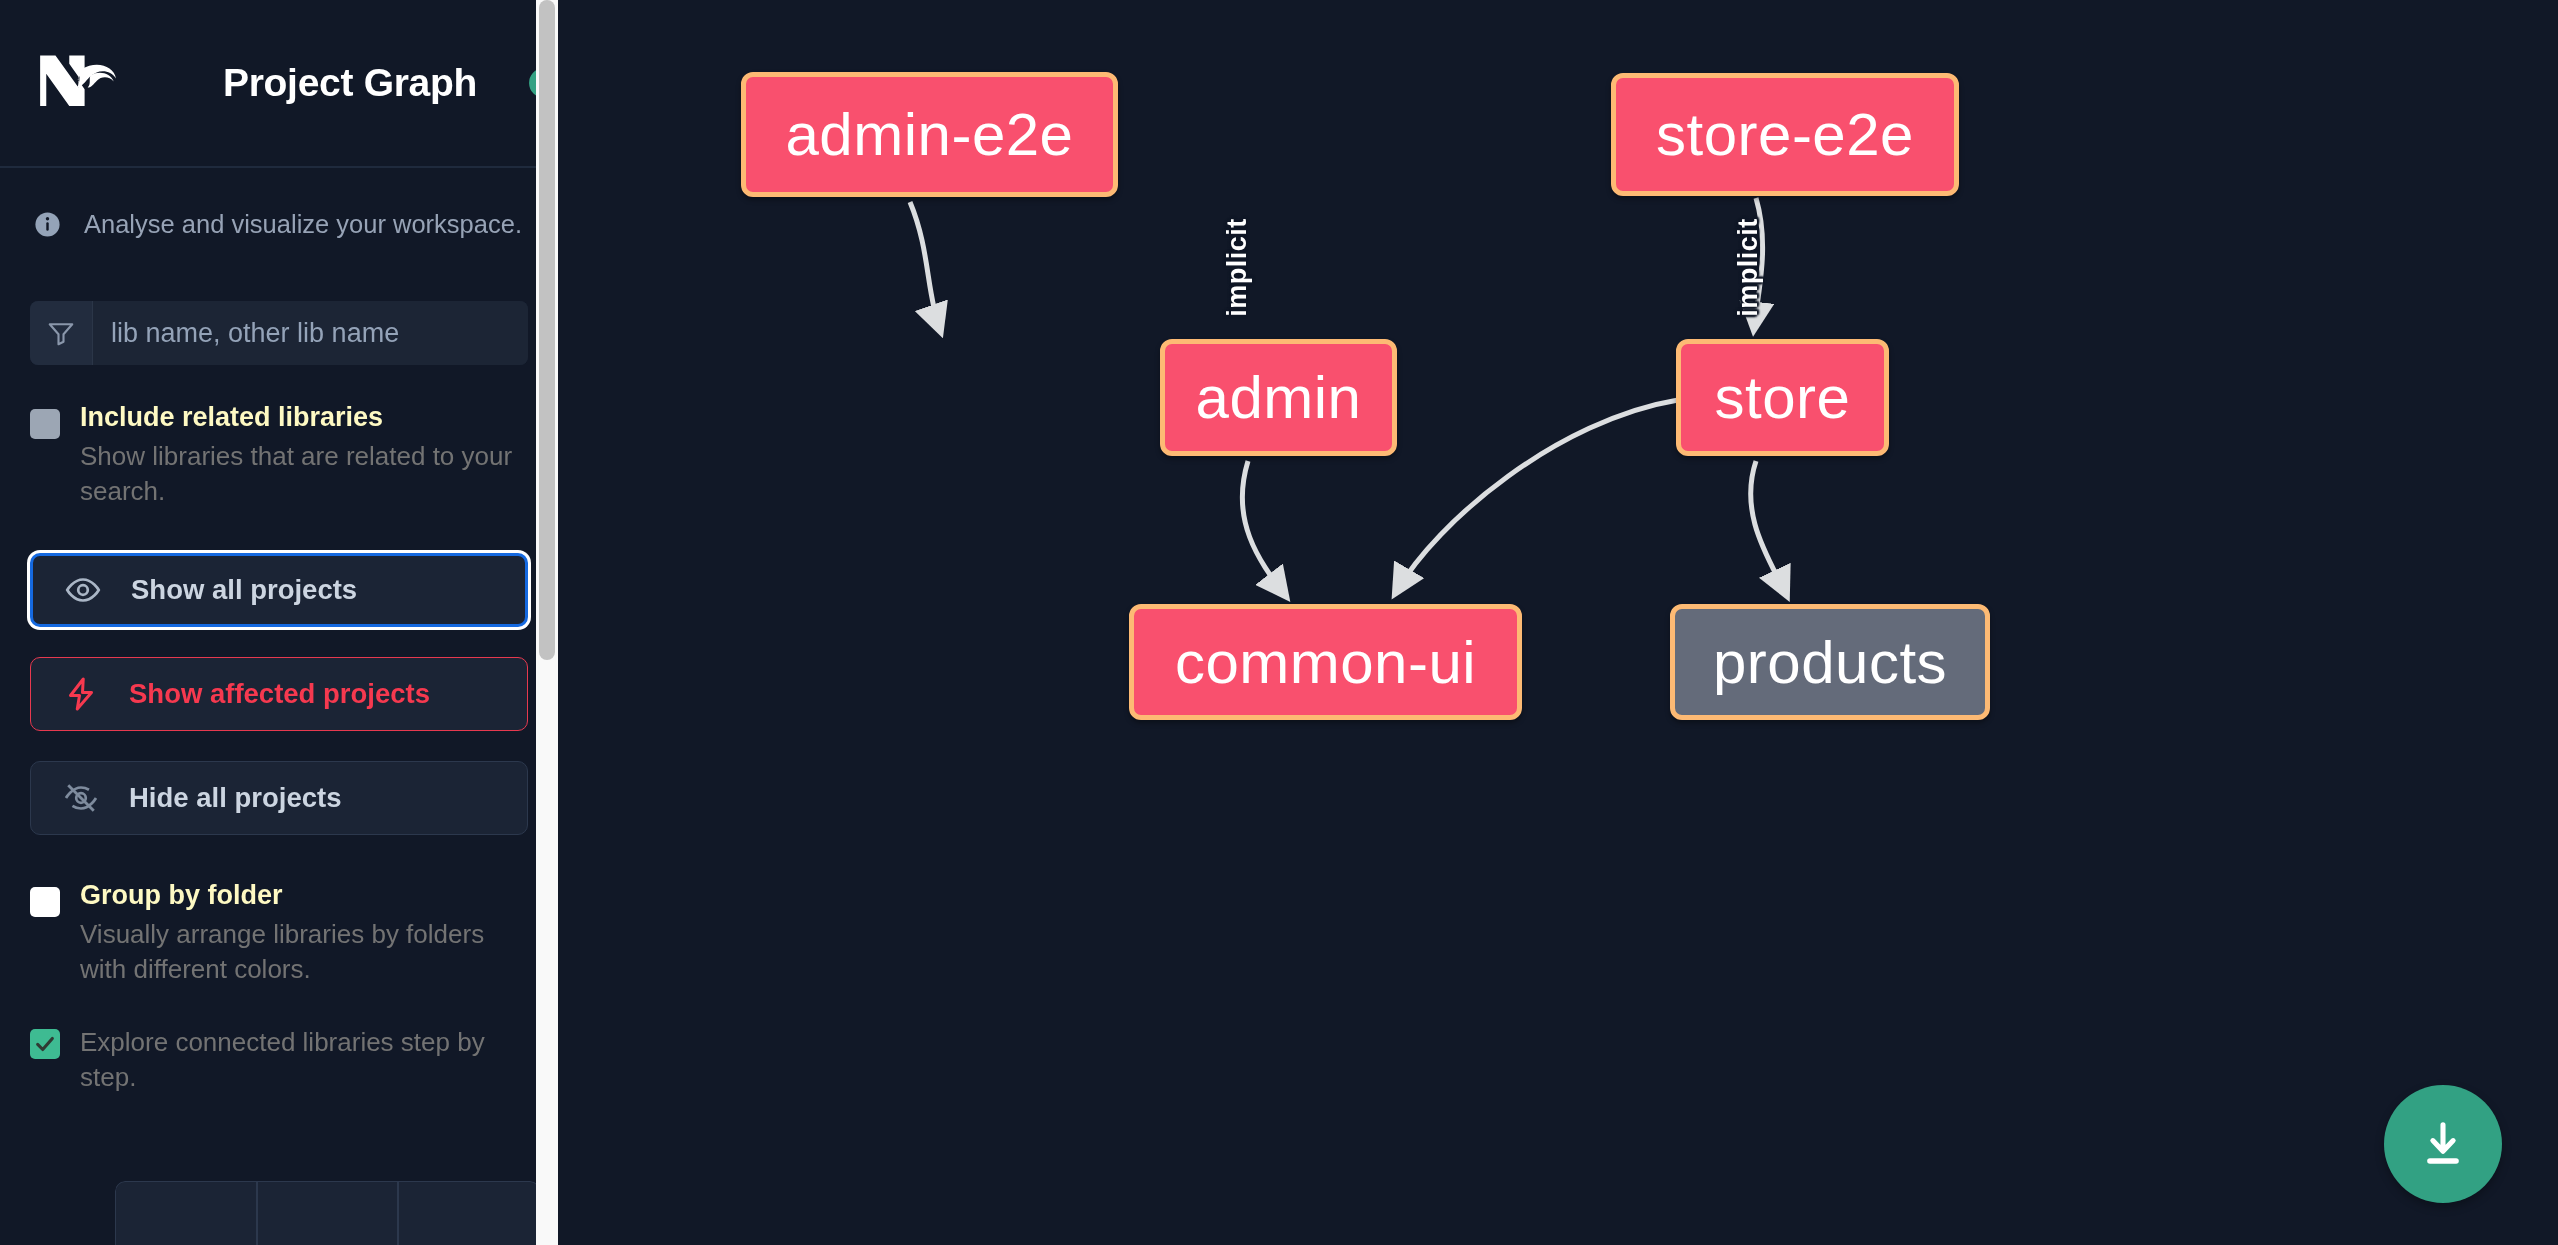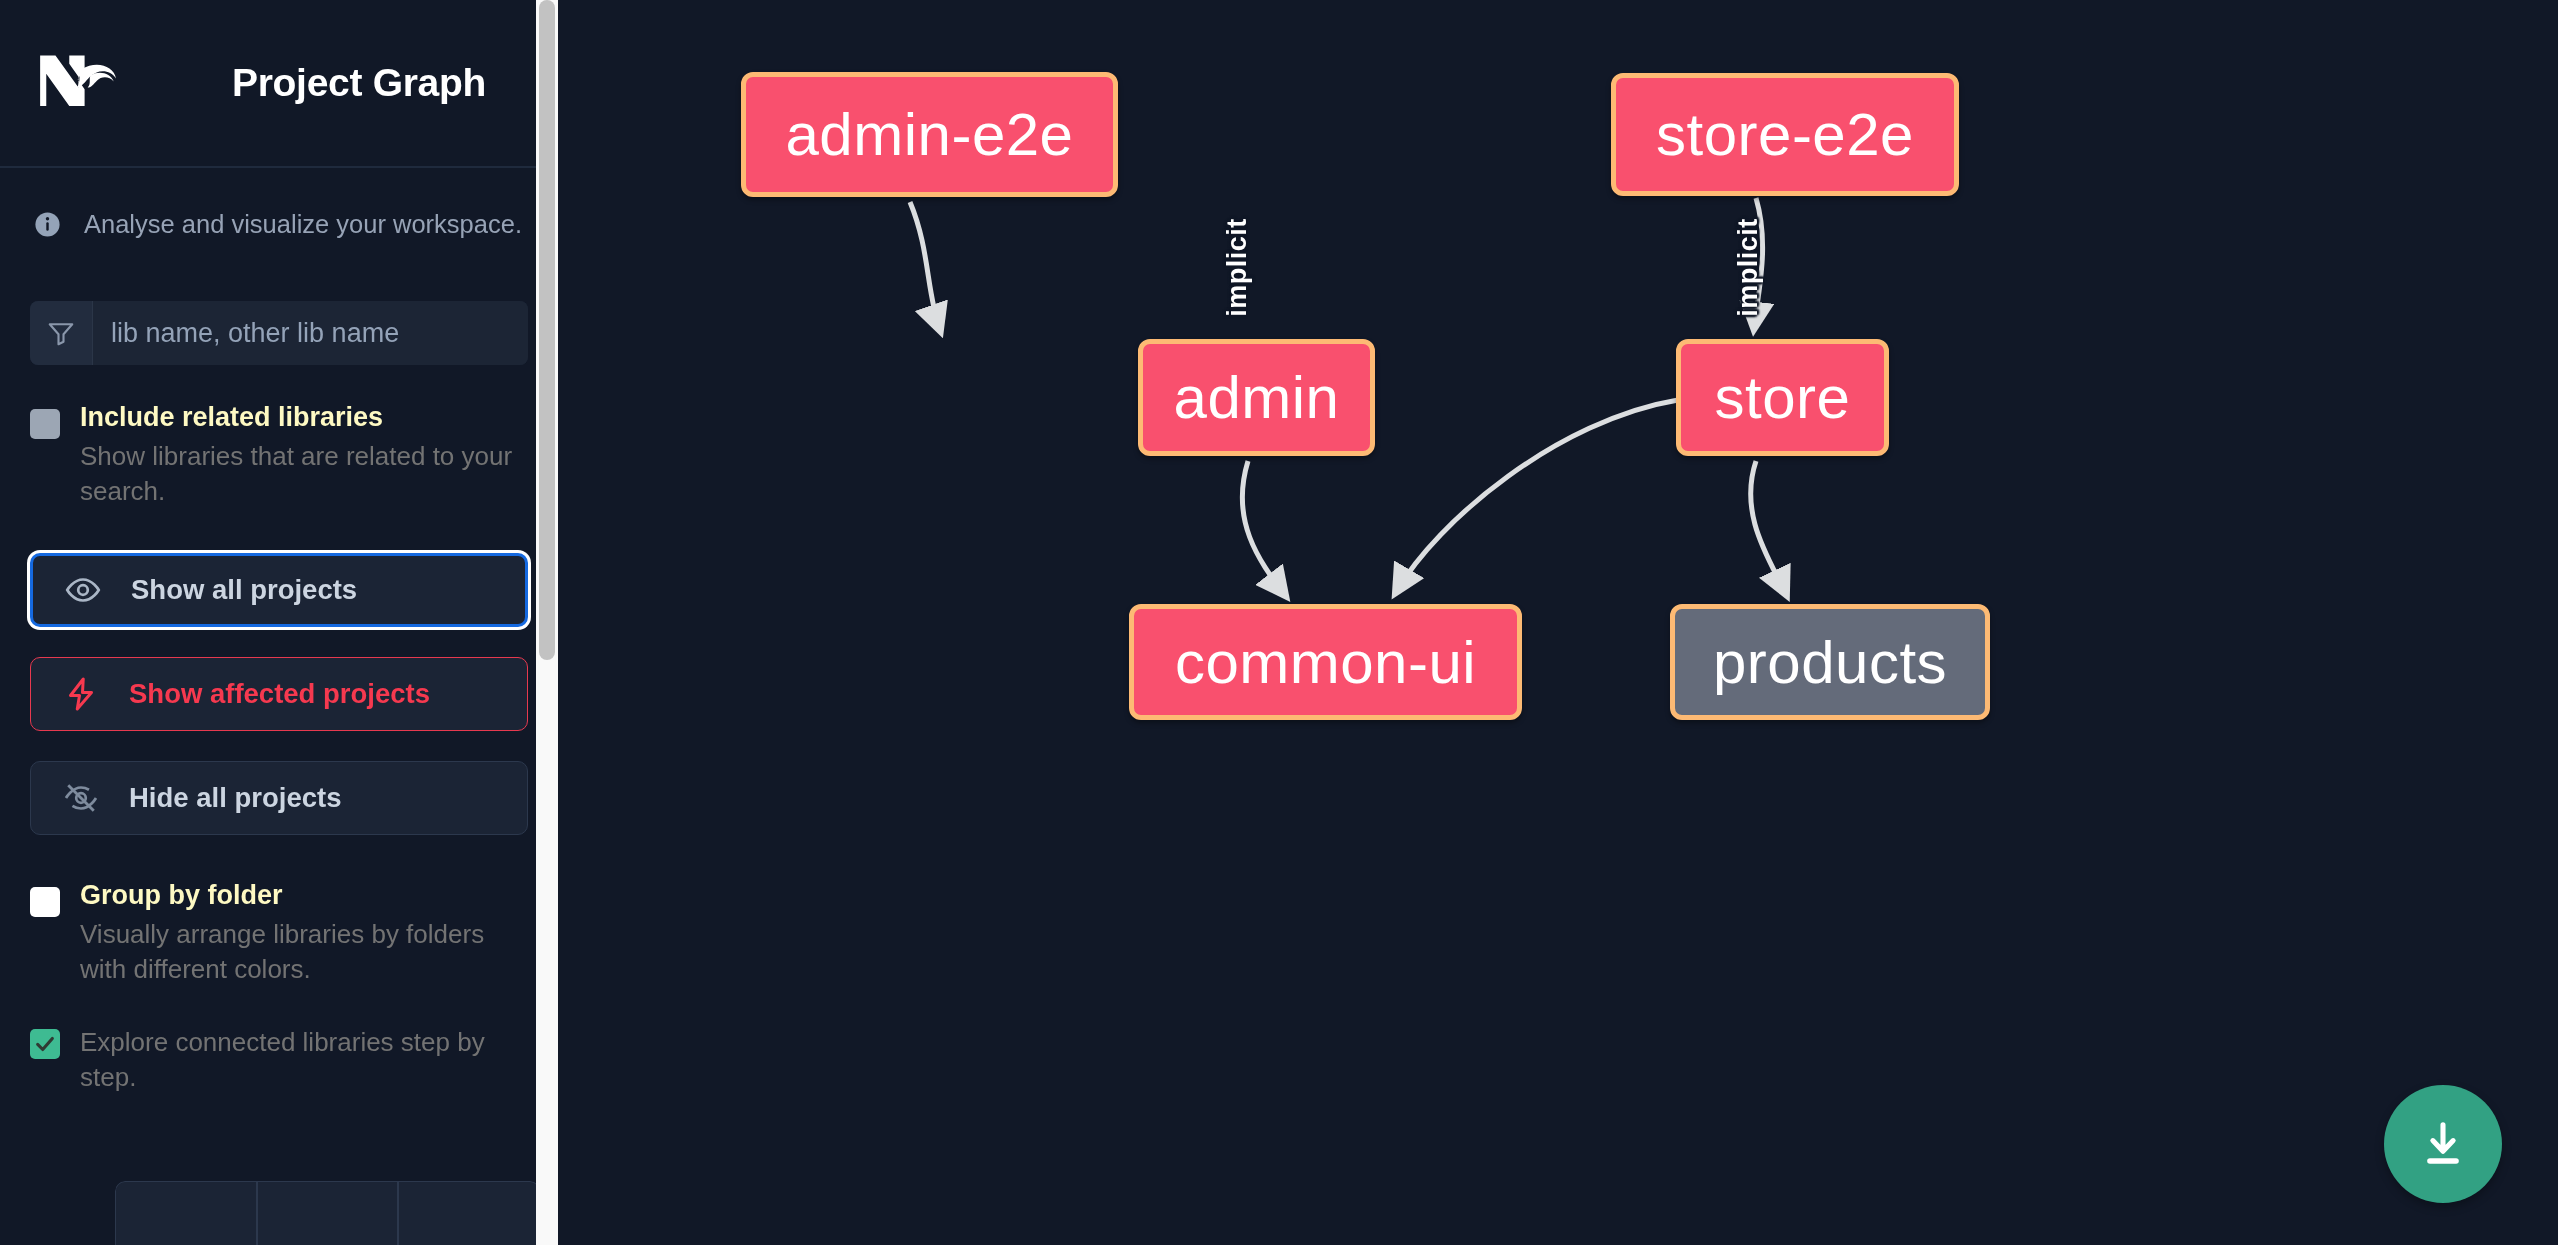--- a/index.html
+++ b/index.html
@@ -18,21 +18,21 @@
     background: #111827;
     flex: 0 0 558px;
     overflow: hidden;
   }
   .sb-header {
     height: 168px;
     border-bottom: 2px solid #1f2a3d;
     display: flex;
     align-items: center;
     padding: 0 34px;
-    gap: 16px;
+    gap: 7px;
   }
   .nx-logo { width: 92px; height: 62px; flex: 0 0 92px; }
   .app-title {
     color: #ffffff;
     font-size: 39px;
     font-weight: 700;
     letter-spacing: -0.3px;
     margin-left: 90px;
     white-space: nowrap;
   }
@@ -349,21 +349,21 @@
     </svg>
 
     <div class="node" style="left:183px; top:72px; width:377px; height:125px; font-size:60px;">
       <span>admin-e2e</span>
     </div>
 
     <div class="node" style="left:1053px; top:73px; width:348px; height:123px; font-size:60px;">
       <span>store-e2e</span>
     </div>
 
-    <div class="node" style="left:580px; top:339px; width:237px; height:117px; font-size:60px;">
+    <div class="node" style="left:602px; top:339px; width:237px; height:117px; font-size:60px;">
       <span>admin</span>
     </div>
 
     <div class="node" style="left:1118px; top:339px; width:213px; height:117px; font-size:60px;">
       <span>store</span>
     </div>
 
     <div class="node" style="left:571px; top:604px; width:393px; height:116px; font-size:60px;">
       <span>common-ui</span>
     </div>

